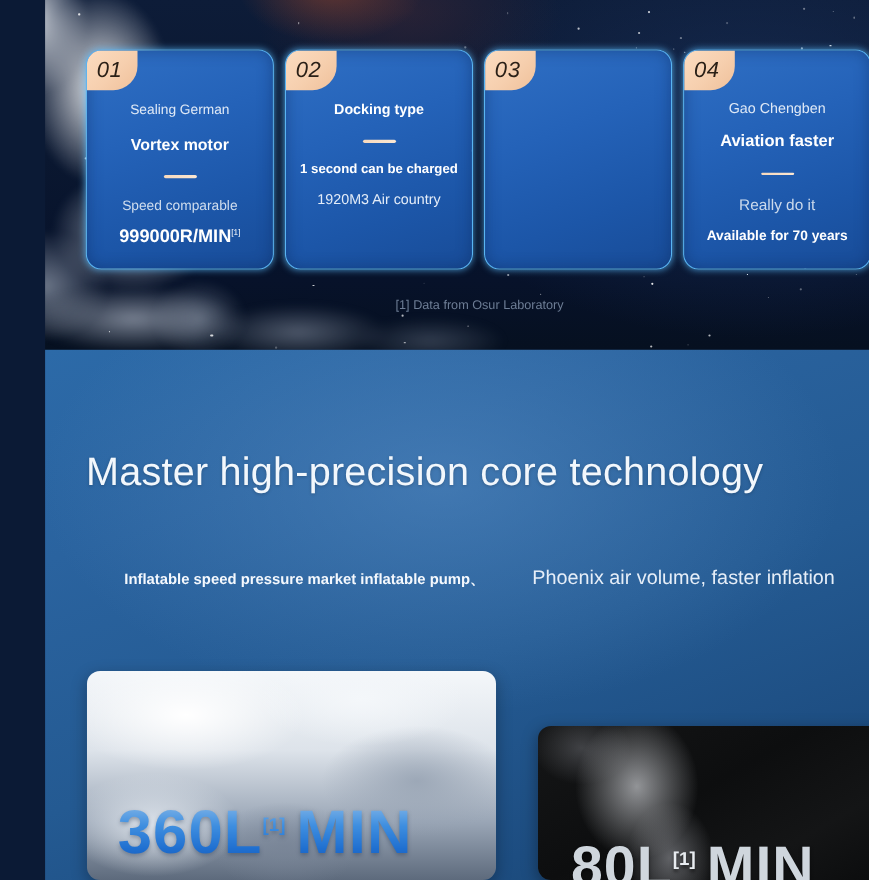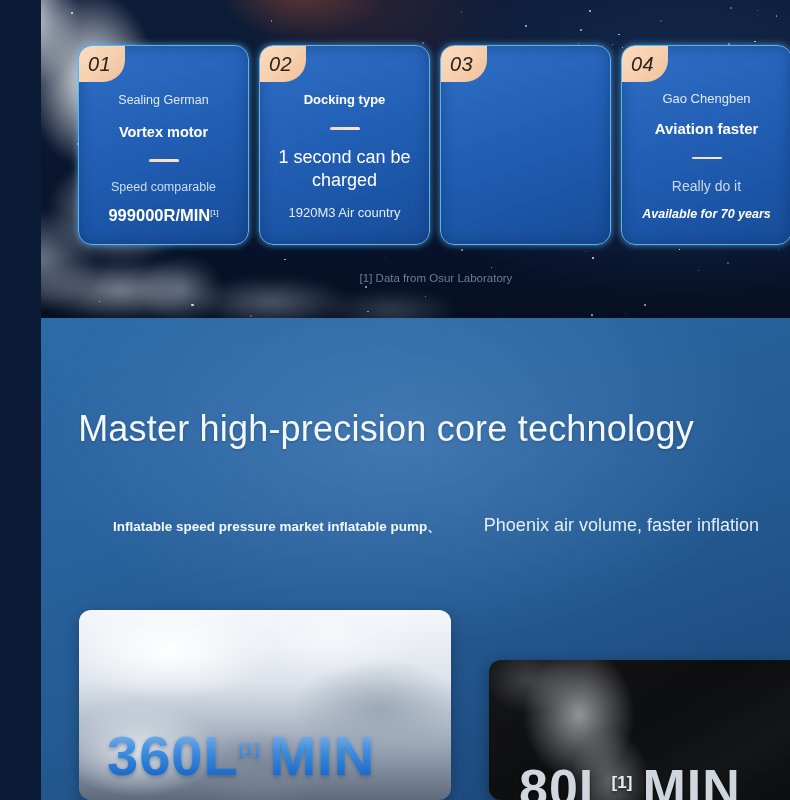--- a/index.html
+++ b/index.html
@@ -89,34 +89,34 @@
   .card-1 .c-line1{ margin-top:7px; }
   .card-1 .c-line2{ margin-top:14px; }
   .card-1 .c-div  { margin-top:18px; }
   .card-1 .c-line3{ margin-top:17px; }
   .card-1 .c-line4{ margin-top:10px; font-size:16.5px; }
 
   .card-2 .c-line1{ margin-top:6px; }
   .card-2 .c-line1{ color:#ffffff; font-weight:bold; font-size:13px; }
   .card-2 .c-line2{ margin-top:14px; }
   .card-2 .c-div  { margin-top:19px; }
-  .card-2 .c-line3{ margin-top:16px; color:#ffffff; font-weight:normal; font-size:18px; }
+  .card-2 .c-line3{ margin-top:16px; color:#ffffff; font-weight:bold; font-size:12px; }
   .card-2 .c-line4{ margin-top:12px; font-weight:normal; color:#e3ecf8; font-size:13px; }
 
   .card-3 .c-line1{ margin-top:-1px; font-size:16px; font-weight:bold; color:#ffffff; }
   .card-3 .c-line2{ margin-top:15px; font-size:13px; }
   .card-3 .c-div  { margin-top:17px; }
   .card-3 .c-line3{ margin-top:12px; font-size:13.5px; }
   .card-3 .c-line4{ margin-top:13px; font-weight:normal; color:#dfeaf7; font-size:13px; white-space:normal; }
 
   .card-4 .c-line1{ margin-top:5px; font-size:13px; }
   .card-4 .c-line2{ margin-top:12px; font-size:15px; }
   .card-4 .c-div  { margin-top:18px; }
   .card-4 .c-line3{ margin-top:18px; font-size:14px; color:#ccdaec; }
-  .card-4 .c-line4{ margin-top:11px; font-size:12.5px;font-style:italic; }
+  .card-4 .c-line4{ margin-top:11px; font-size:12.5px; }
 
   .footnote{
     position:absolute; left:0; top:272px; width:790px;
     text-align:center; font-size:11.5px; color:#6d7d95;
   }
 
   
   .bottom-section{
     position:absolute; left:0; top:318px; width:790px; height:482px;
     background:

